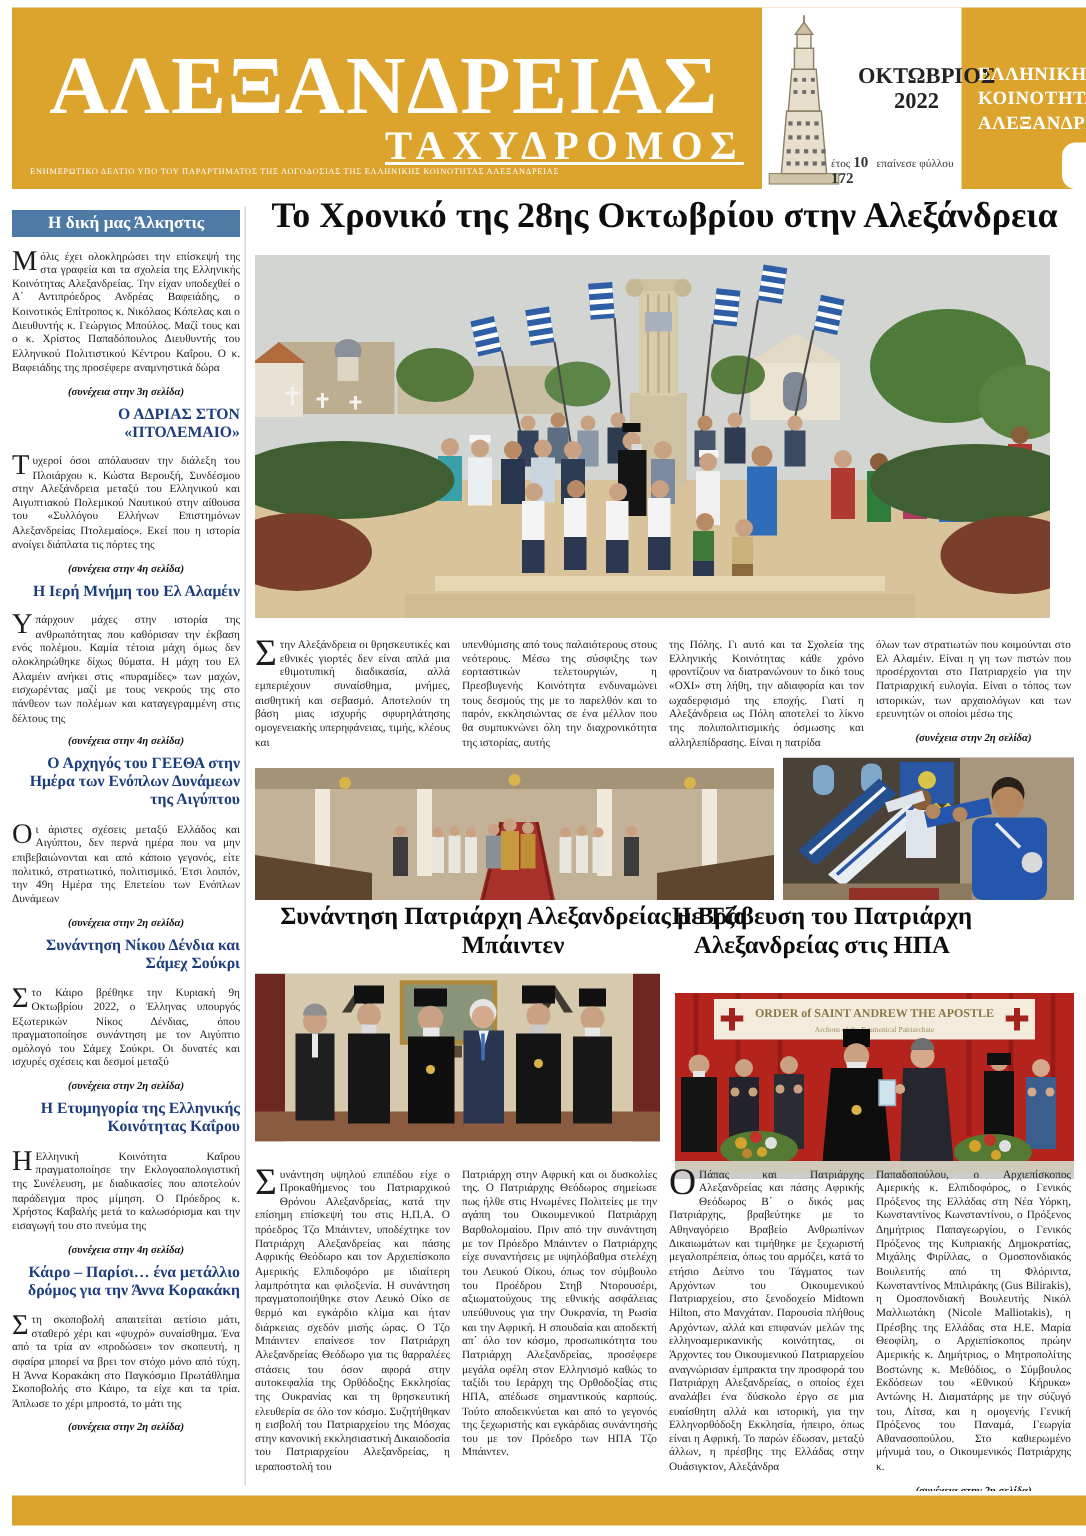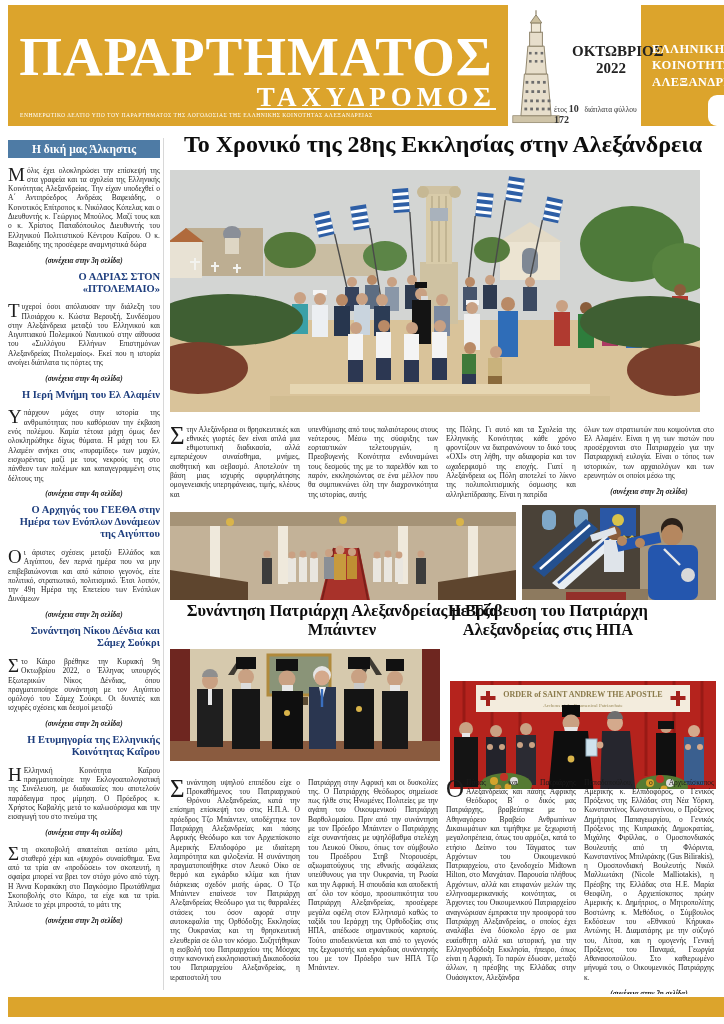--- a/index.html
+++ b/index.html
@@ -43,21 +43,21 @@
   .h2l{left:170px;width:344px;}
   .h2r{left:424px;width:248px;}
   .goldbar{position:absolute;left:8px;top:997px;width:716px;height:20px;background:#dca42c;}
 </style>
 </head>
 <body>
 
 <div class="page">
 
   <div class="mast">
-    <div class="mast-title">ΠΑΡΑΡΤΗΜΑΤΟΣ</div>
+    <div class="mast-title">ΑΛΕΞΑΝΔΡΕΙΑΣ</div>
     <div class="mast-sub">ΤΑΧΥΔΡΟΜΟΣ</div>
     <div class="mast-tag">ΕΝΗΜΕΡΩΤΙΚΟ ΔΕΛΤΙΟ ΥΠΟ ΤΟΥ ΠΑΡΑΡΤΗΜΑΤΟΣ ΤΗΣ ΛΟΓΟΔΟΣΙΑΣ ΤΗΣ ΕΛΛΗΝΙΚΗΣ ΚΟΙΝΟΤΗΤΑΣ ΑΛΕΞΑΝΔΡΕΙΑΣ</div>
 
     <div class="datebox">
       <svg width="48" height="116" viewBox="0 0 40 100" style="position:absolute;left:4px;top:4px">
         <rect x="0" y="92" width="40" height="6" fill="#cfc4a8" stroke="#8a7f66" stroke-width="0.6"></rect>
         <polygon points="7,92 33,92 30,56 10,56" fill="#e7decb" stroke="#8a7f66" stroke-width="0.8"></polygon>
         <polygon points="11,56 29,56 27,32 13,32" fill="#e7decb" stroke="#8a7f66" stroke-width="0.8"></polygon>
         <rect x="14.5" y="20" width="11" height="12" fill="#e7decb" stroke="#8a7f66" stroke-width="0.8"></rect>
         <rect x="16" y="12" width="8" height="8" fill="#efe8d6" stroke="#8a7f66" stroke-width="0.8"></rect>
@@ -90,21 +90,21 @@
             <rect x="24" y="44" width="2.2" height="2.2"></rect>
         </g>
       </svg>
       <div class="issue-month">
         <div>ΟΚΤΩΒΡΙΟΣ</div>
         <div>2022</div>
       </div>
       <div class="issue-meta">
         <span>έτος</span>
         <b>10</b>&nbsp;&nbsp;
-        <span>διάπλατα φύλλου</span>
+        <span>επαίνεσε φύλλου</span>
         <b>172</b>
       </div>
     </div>
 
     <div class="community">ΕΛΛΗΝΙΚΗ ΚΟΙΝΟΤΗΤΑ ΑΛΕΞΑΝΔΡΕΙΑΣ</div>
     <div class="notch"></div>
   </div>
 
   <div class="vline"></div>
   <div class="sidebar">
@@ -139,26 +139,27 @@
       <div class="cont">(συνέχεια στην 2η σελίδα)</div>
     </div>
 
     <div class="s-art">
       <div class="s-head">Η Ετυμηγορία της Ελληνικής Κοινότητας Καΐρου</div>
       <p class="s-body"><span class="dropcap">Η</span><span>Ελληνική Κοινότητα Καΐρου πραγματοποίησε την Εκλογοαπολογιστική της Συνέλευση, με διαδικασίες που αποτελούν παράδειγμα προς μίμηση. Ο Πρόεδρος κ. Χρήστος Καβαλής μετά το καλωσόρισμα και την εισαγωγή του στο πνεύμα της</span></p>
       <div class="cont">(συνέχεια στην 4η σελίδα)</div>
     </div>
 
     <div class="s-art">
+      <div class="s-head">Κάιρο – Παρίσι… ένα μετάλλιο δρόμος για την Άννα Κορακάκη</div>
       <p class="s-body"><span class="dropcap">Σ</span><span>τη σκοποβολή απαιτείται αετίσιο μάτι, σταθερό χέρι και «ψυχρό» συναίσθημα. Ένα από τα τρία αν «προδώσει» τον σκοπευτή, η σφαίρα μπορεί να βρει τον στόχο μόνο από τύχη. Η Άννα Κορακάκη στο Παγκόσμιο Πρωτάθλημα Σκοποβολής στο Κάιρο, τα είχε και τα τρία. Άπλωσε το χέρι μπροστά, το μάτι της</span></p>
       <div class="cont">(συνέχεια στην 2η σελίδα)</div>
     </div>
   </div>
 
-  <div class="headline">Το Χρονικό της 28ης Εκκλησίας στην Αλεξάνδρεια</div>
+  <div class="headline">Το Χρονικό της 28ης Οκτωβρίου στην Αλεξάνδρεια</div>
 
   <div class="photo" style="left:170px;top:170px;width:530px;height:242px">
     <svg width="530" height="242" viewBox="0 0 530 242">
       <rect width="530" height="242" fill="#d3d5d3"></rect>
       <rect x="0" y="150" width="530" height="92" fill="#d9c39a"></rect>
       <rect x="15" y="58" width="78" height="48" fill="#bdae92"></rect>
       <rect x="95" y="74" width="112" height="32" fill="#c9bda2"></rect>
       <rect x="0" y="72" width="32" height="36" fill="#e8e2d4"></rect>
       <polygon points="-2,72 34,72 16,58" fill="#b06a3c"></polygon>
       <ellipse cx="62" cy="64" rx="9" ry="8" fill="#8a8f98"></ellipse>
@@ -515,21 +516,21 @@
         <g>
             <rect x="216" y="10" width="18" height="12" fill="#111"></rect>
             <circle cx="225" cy="30" r="8" fill="#c9a183"></circle>
             <rect x="220" y="36" width="10" height="14" fill="#e8e8e8"></rect>
             <rect x="212" y="42" width="26" height="58" fill="#181818"></rect>
           </g>
       </g>
     </svg>
   </div>
 
-  <div class="photo" style="left:450px;top:681px;width:266px;height:108px">
+  <div class="photo" style="left:450px;top:662px;width:266px;height:124px">
     <svg width="266" height="120" viewBox="0 0 266 120">
       <rect width="266" height="120" fill="#b5231d"></rect>
       <g stroke="#8c1713" stroke-width="3" opacity="0.7">
         <line x1="14" y1="0" x2="14" y2="95"></line>
           <line x1="42" y1="0" x2="42" y2="95"></line>
           <line x1="70" y1="0" x2="70" y2="95"></line>
         <line x1="196" y1="0" x2="196" y2="95"></line>
           <line x1="224" y1="0" x2="224" y2="95"></line>
           <line x1="252" y1="0" x2="252" y2="95"></line>
       </g>

